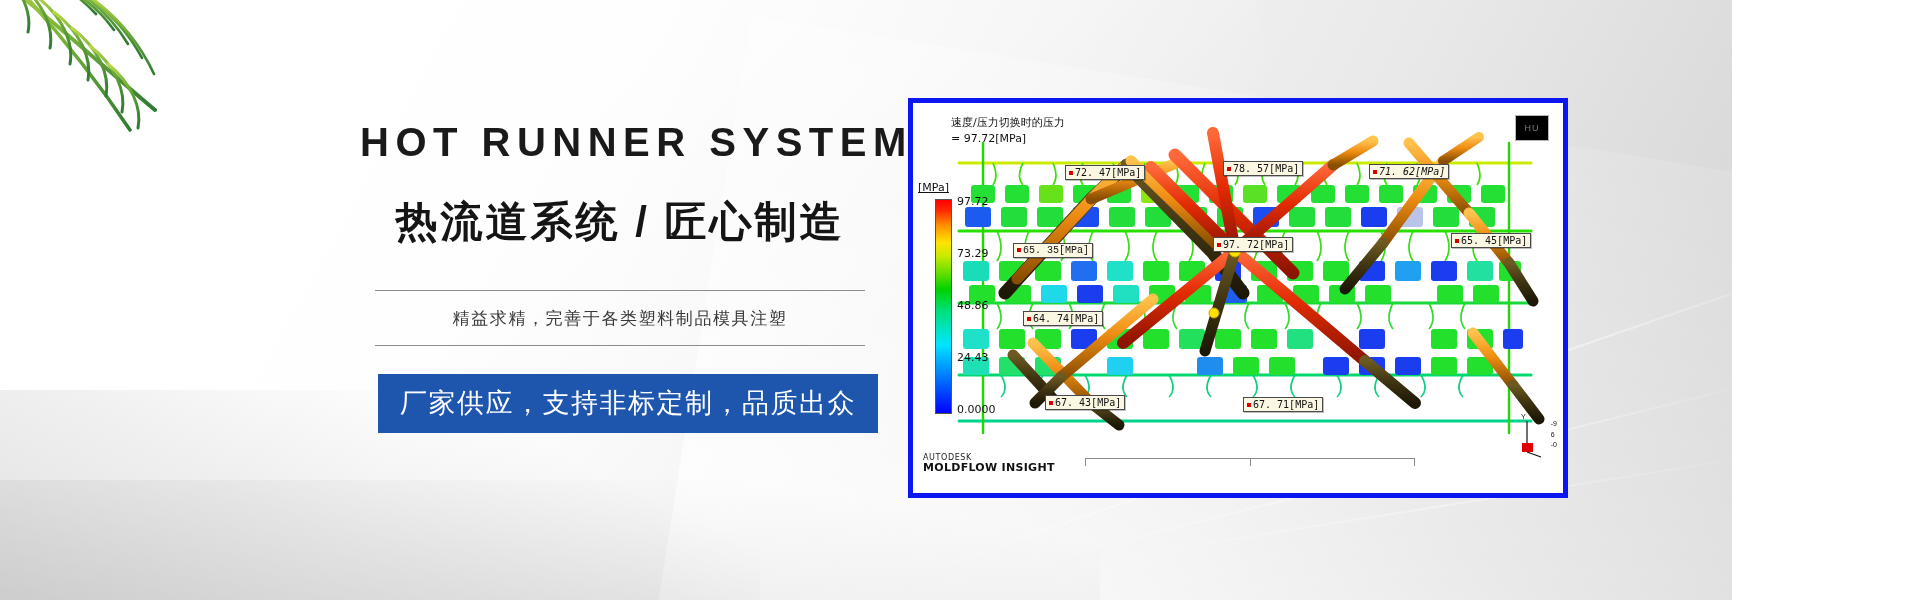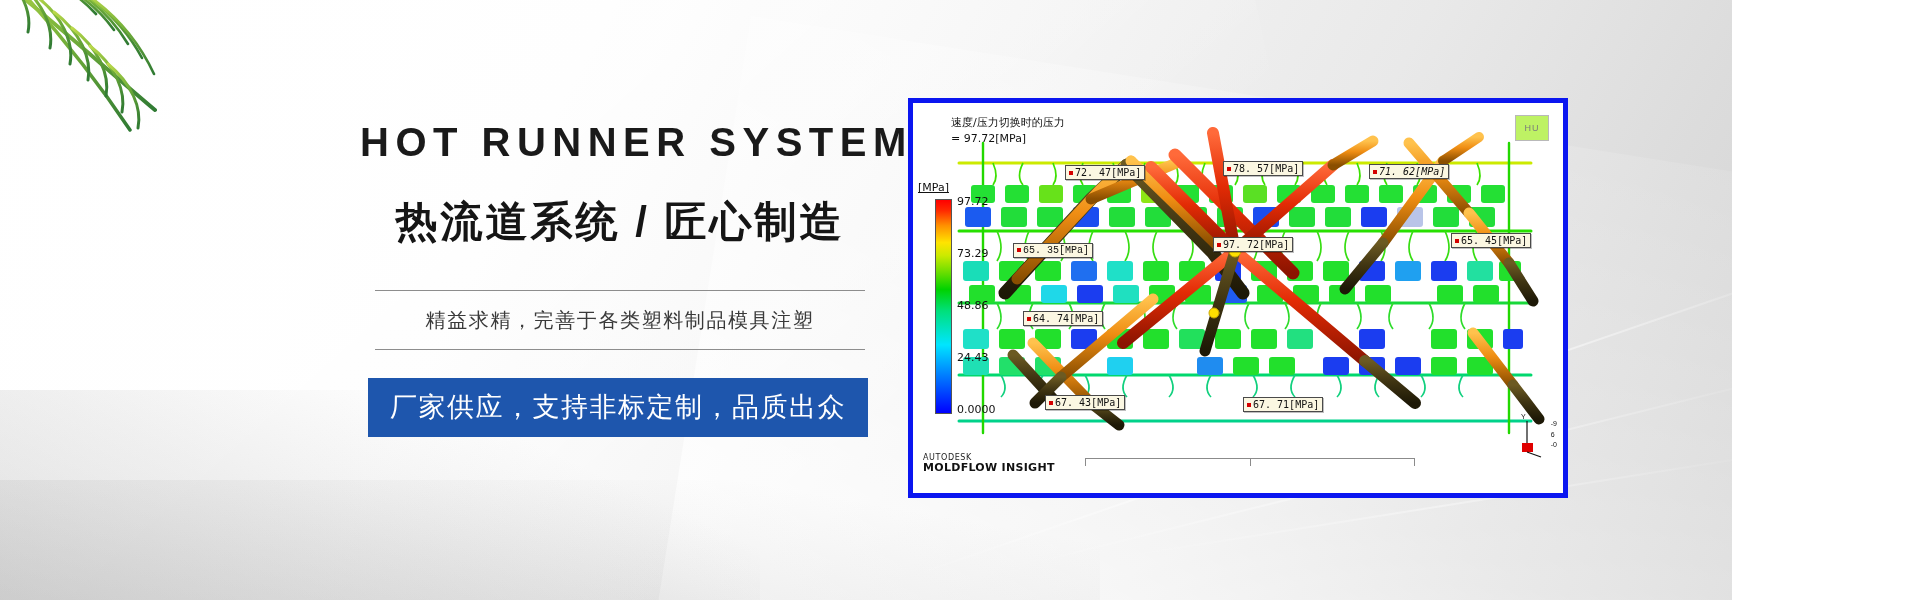--- a/index.html
+++ b/index.html
@@ -89,38 +89,38 @@
   }
   .rule {
     margin: 0 auto;
     height: 1px;
     width: 490px;
     background: #8d8d8d;
   }
   .rule.top { margin-top: 44px; }
   .rule.bottom { margin-top: 0; }
   .tagline {
-    font-size: 20px;
+    font-size: 17px;
     letter-spacing: 1.6px;
     color: #3a3a3a;
     text-align: center;
     padding: 16px 0 15px;
     white-space: nowrap;
   }
   .blue-bar {
     margin-top: 28px;
     background: #1e56ad;
     color: #ffffff;
     font-size: 27px;
     letter-spacing: 1.5px;
     padding: 11px 16px 12px;
     text-align: center;
     white-space: nowrap;
     width: 500px;
-    margin-left: 8px;
+    margin-left: 18px;
   }
 
   
   .figure {
     position: absolute;
     left: 908px; top: 98px;
     width: 660px; height: 400px;
     border: 5px solid #0b16f0;
     background: #ffffff;
   }
@@ -164,21 +164,21 @@
   .scalebar .cap { text-align: center; font-size: 11px; color: #111; margin-top: 3px; font-family: "DejaVu Sans", sans-serif; }
 
   .axis-gizmo { position: absolute; right: 10px; bottom: 34px; width: 34px; height: 46px; }
   .axis-gizmo .yl { position: absolute; left: 2px; top: 0; font-size: 7px; color: #111; }
   .axis-gizmo .nums { position: absolute; right: -4px; top: 6px; font-size: 7px; color: #111; line-height: 1.5; text-align: left; }
 
   .corner-logo {
     position: absolute; right: 14px; top: 12px;
     width: 34px; height: 26px;
     border: 1px solid #b9b9b9;
-    background: #bef264;
+    background: #000000;
     display: flex; align-items: center; justify-content: center;
     font-size: 9px; color: #7c7c7c; letter-spacing: 1px;
   }
 
   
   .tag {
     position: absolute;
     background: #fbf7e2;
     border: 1px solid #4a4a4a;
     font-family: "DejaVu Sans Mono", monospace;

